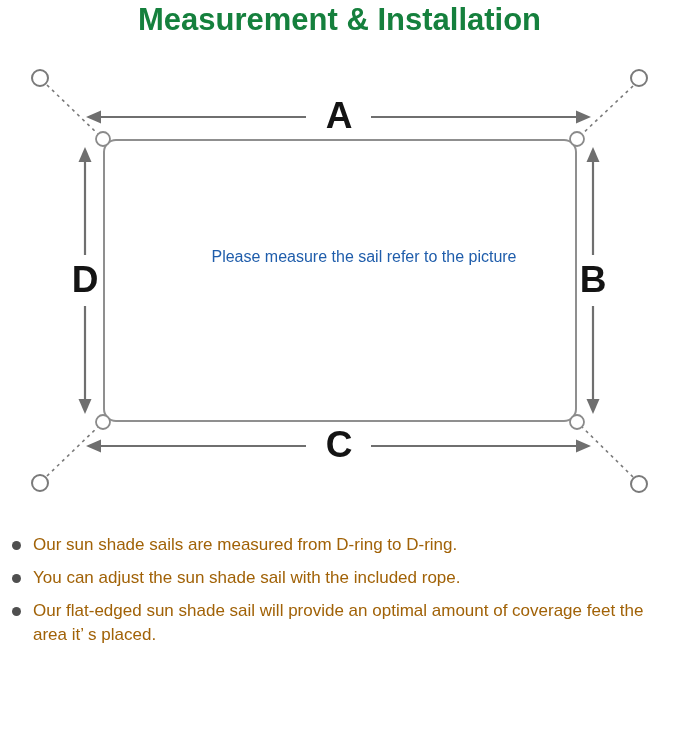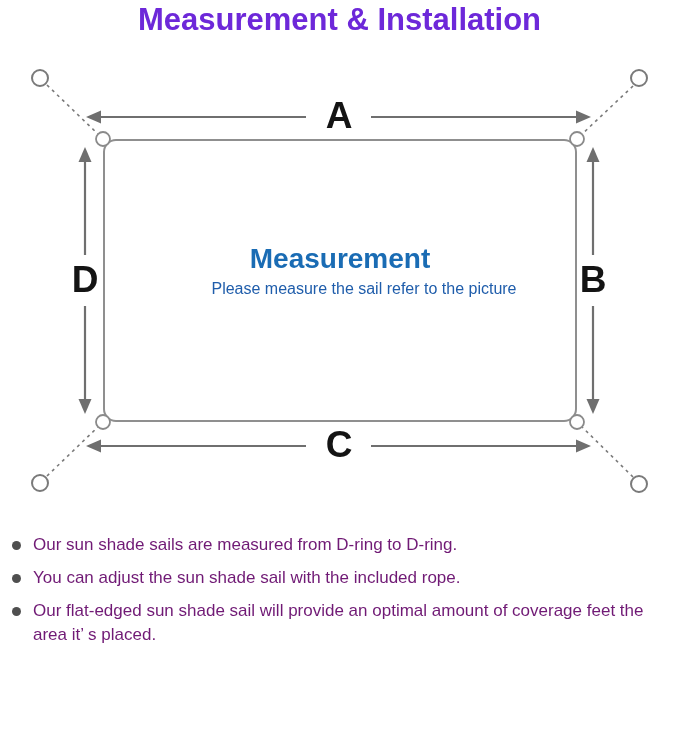--- a/index.html
+++ b/index.html
@@ -2,21 +2,21 @@
 <html><head>
 <meta charset="utf-8">
 <style>
   html,body{margin:0;padding:0;background:#fff;}
   .page{
     position:relative;width:679px;height:739px;background:#ffffff;
     font-family:"Liberation Sans","DejaVu Sans",sans-serif;overflow:hidden;
   }
   .page-title{
     position:absolute;top:0;left:0;width:679px;text-align:center;
-    font-size:31px;font-weight:bold;color:#6d28d9;letter-spacing:0px;
+    font-size:31px;font-weight:bold;color:#15803d;letter-spacing:0px;
     line-height:40px;margin:0;
   }
   .diagram{position:absolute;top:0;left:0;}
   .dim-label{
     position:absolute;transform:translate(-50%,-50%);
     font-size:37px;font-weight:800;color:#141414;line-height:1;
   }
   .center-text{
     position:absolute;left:104px;top:243px;width:472px;text-align:center;
   }
@@ -28,21 +28,21 @@
   }
   .notes{position:absolute;left:0;top:533px;width:679px;}
   .note-item{
     display:flex;align-items:flex-start;margin:0 8px 9px 12px;
   }
   .note-dot{
     flex:0 0 auto;width:9px;height:9px;border-radius:50%;
     background:#4f4f4f;margin:8px 12px 0 0;
   }
   .note-text{
-    font-size:17px;line-height:24px;color:#701a75;
+    font-size:17px;line-height:24px;color:#a16207;
   }
 </style>
 </head>
 <body>
 
 <div class="page">
 
   <h1 class="page-title">Measurement &amp; Installation</h1>
 
   <svg class="diagram" width="679" height="525" viewBox="0 0 679 525">
@@ -93,21 +93,20 @@
       <polygon points="593,414 586.5,399 599.5,399" stroke="none"></polygon>
     </g>
   </svg>
 
   <div class="dim-label" style="left:339px;top:115px;">A</div>
   <div class="dim-label" style="left:593px;top:279px;">B</div>
   <div class="dim-label" style="left:339px;top:444px;">C</div>
   <div class="dim-label" style="left:85px;top:279px;">D</div>
 
   <div class="center-text">
-    <p class="center-title">Measurement</p>
     <p class="center-subtitle">Please measure the sail refer to the picture</p>
   </div>
 
   <div class="notes">
     <div class="note-item">
       <span class="note-dot"></span>
       <span class="note-text">Our sun shade sails are measured from D-ring to D-ring.</span>
     </div>
     <div class="note-item">
       <span class="note-dot"></span>

